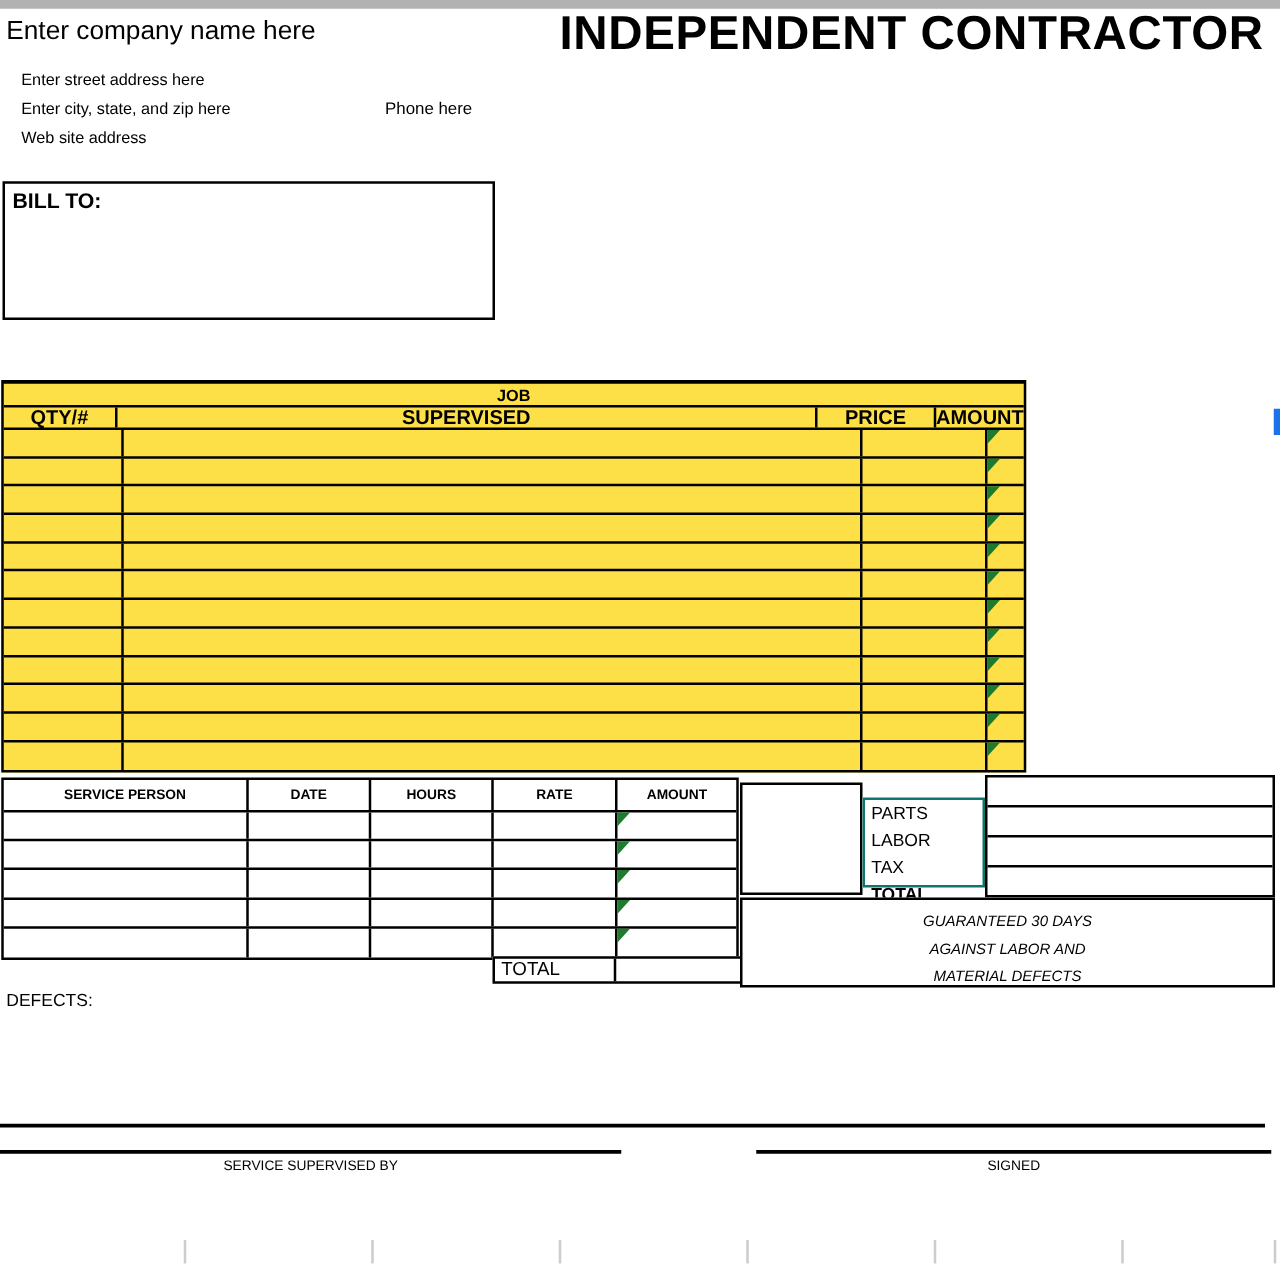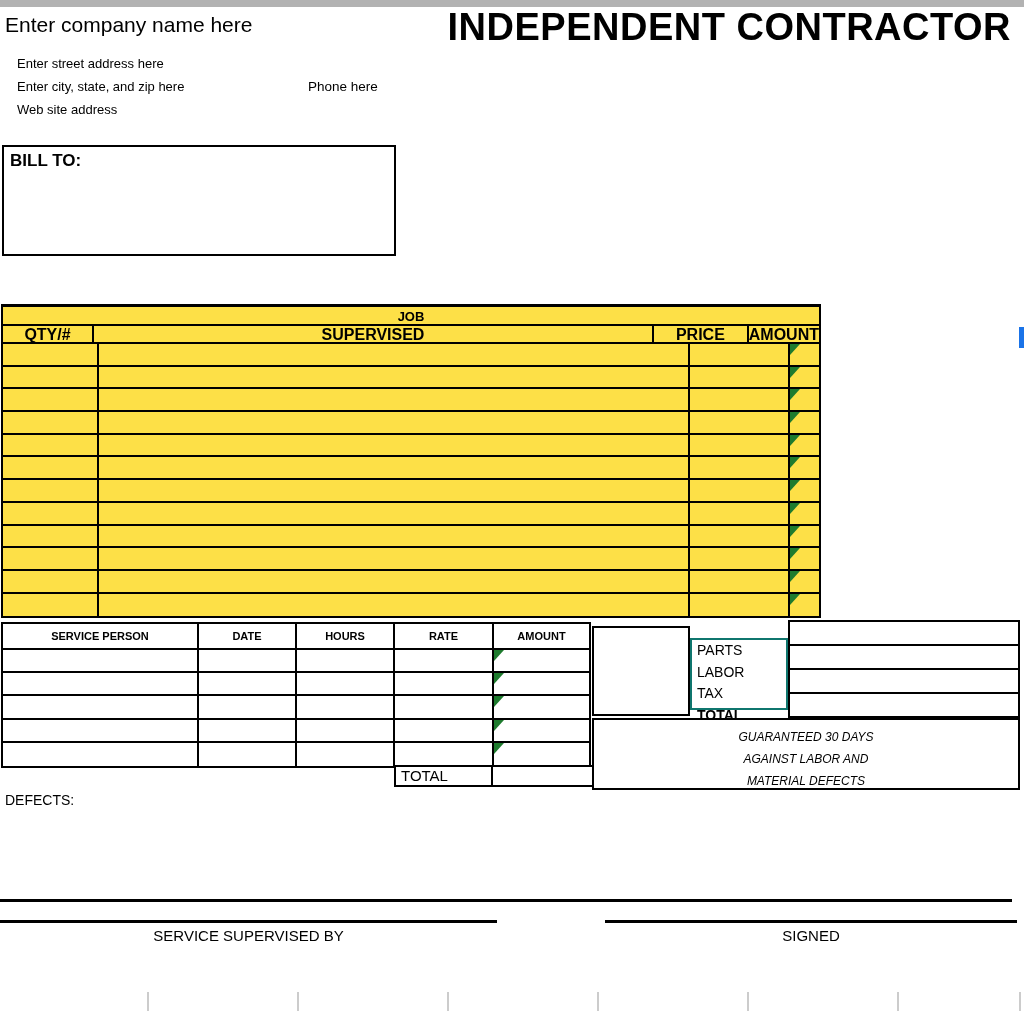--- a/index.html
+++ b/index.html
@@ -72,21 +72,21 @@
   .guarantee div { line-height:22px; }
 
   
   .comments-label { position:absolute; left:5px; top:792px; font-size:14px; }
   .comments-area { position:absolute; left:0; top:788px; width:1012px; height:111px; }
   .comments-line { position:absolute; left:0; top:899px; width:1012px; height:3px; background:#000; }
 
   .sig-line { position:absolute; top:920px; height:3px; background:#000; }
   .sig-line-left { left:0; width:497px; }
   .sig-line-right { left:605px; width:412px; }
-  .sig-label { position:absolute; top:927px; font-size:15px; text-align:center; }
+  .sig-label { position:absolute; top:927px; font-size:11px; text-align:center; }
   .sig-label-left { left:0; width:497px; }
   .sig-label-right { left:605px; width:412px; }
 
   .grid-tick { position:absolute; top:992px; width:2px; height:19px; background:var(--gridline-gray,#ccc); }
 </style>
 </head>
 <body>
 
 <div class="page">
 

